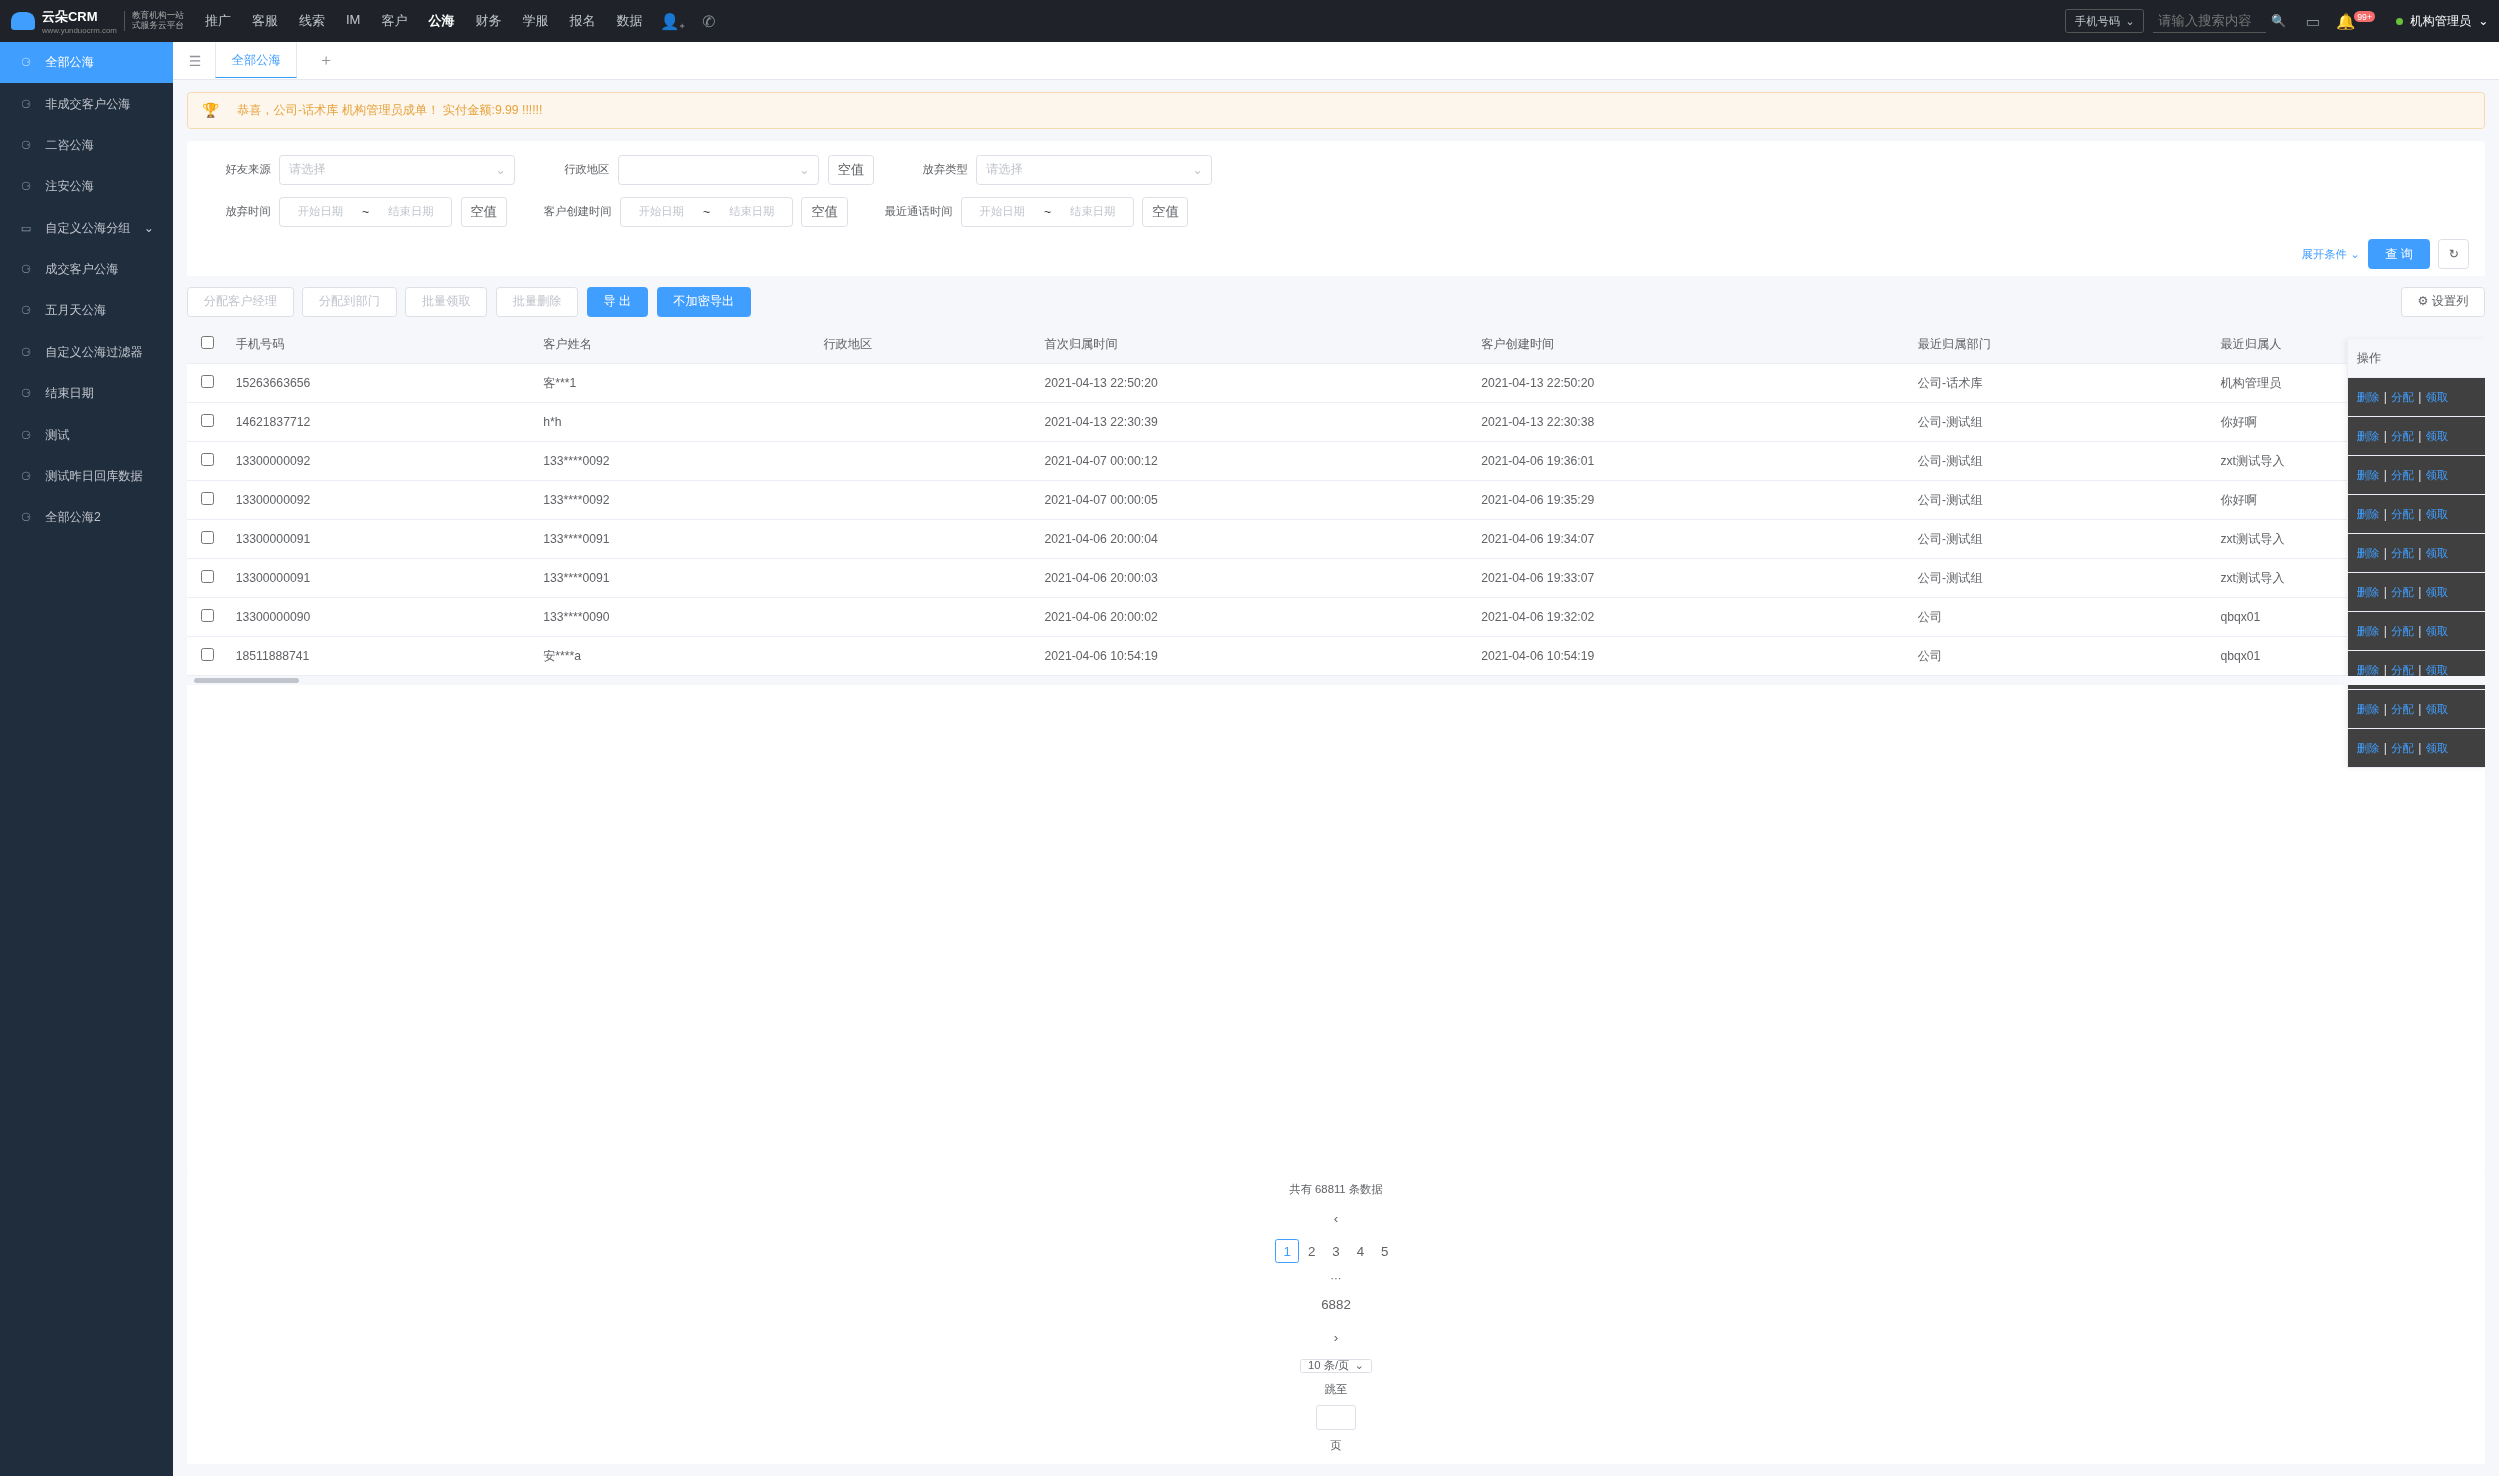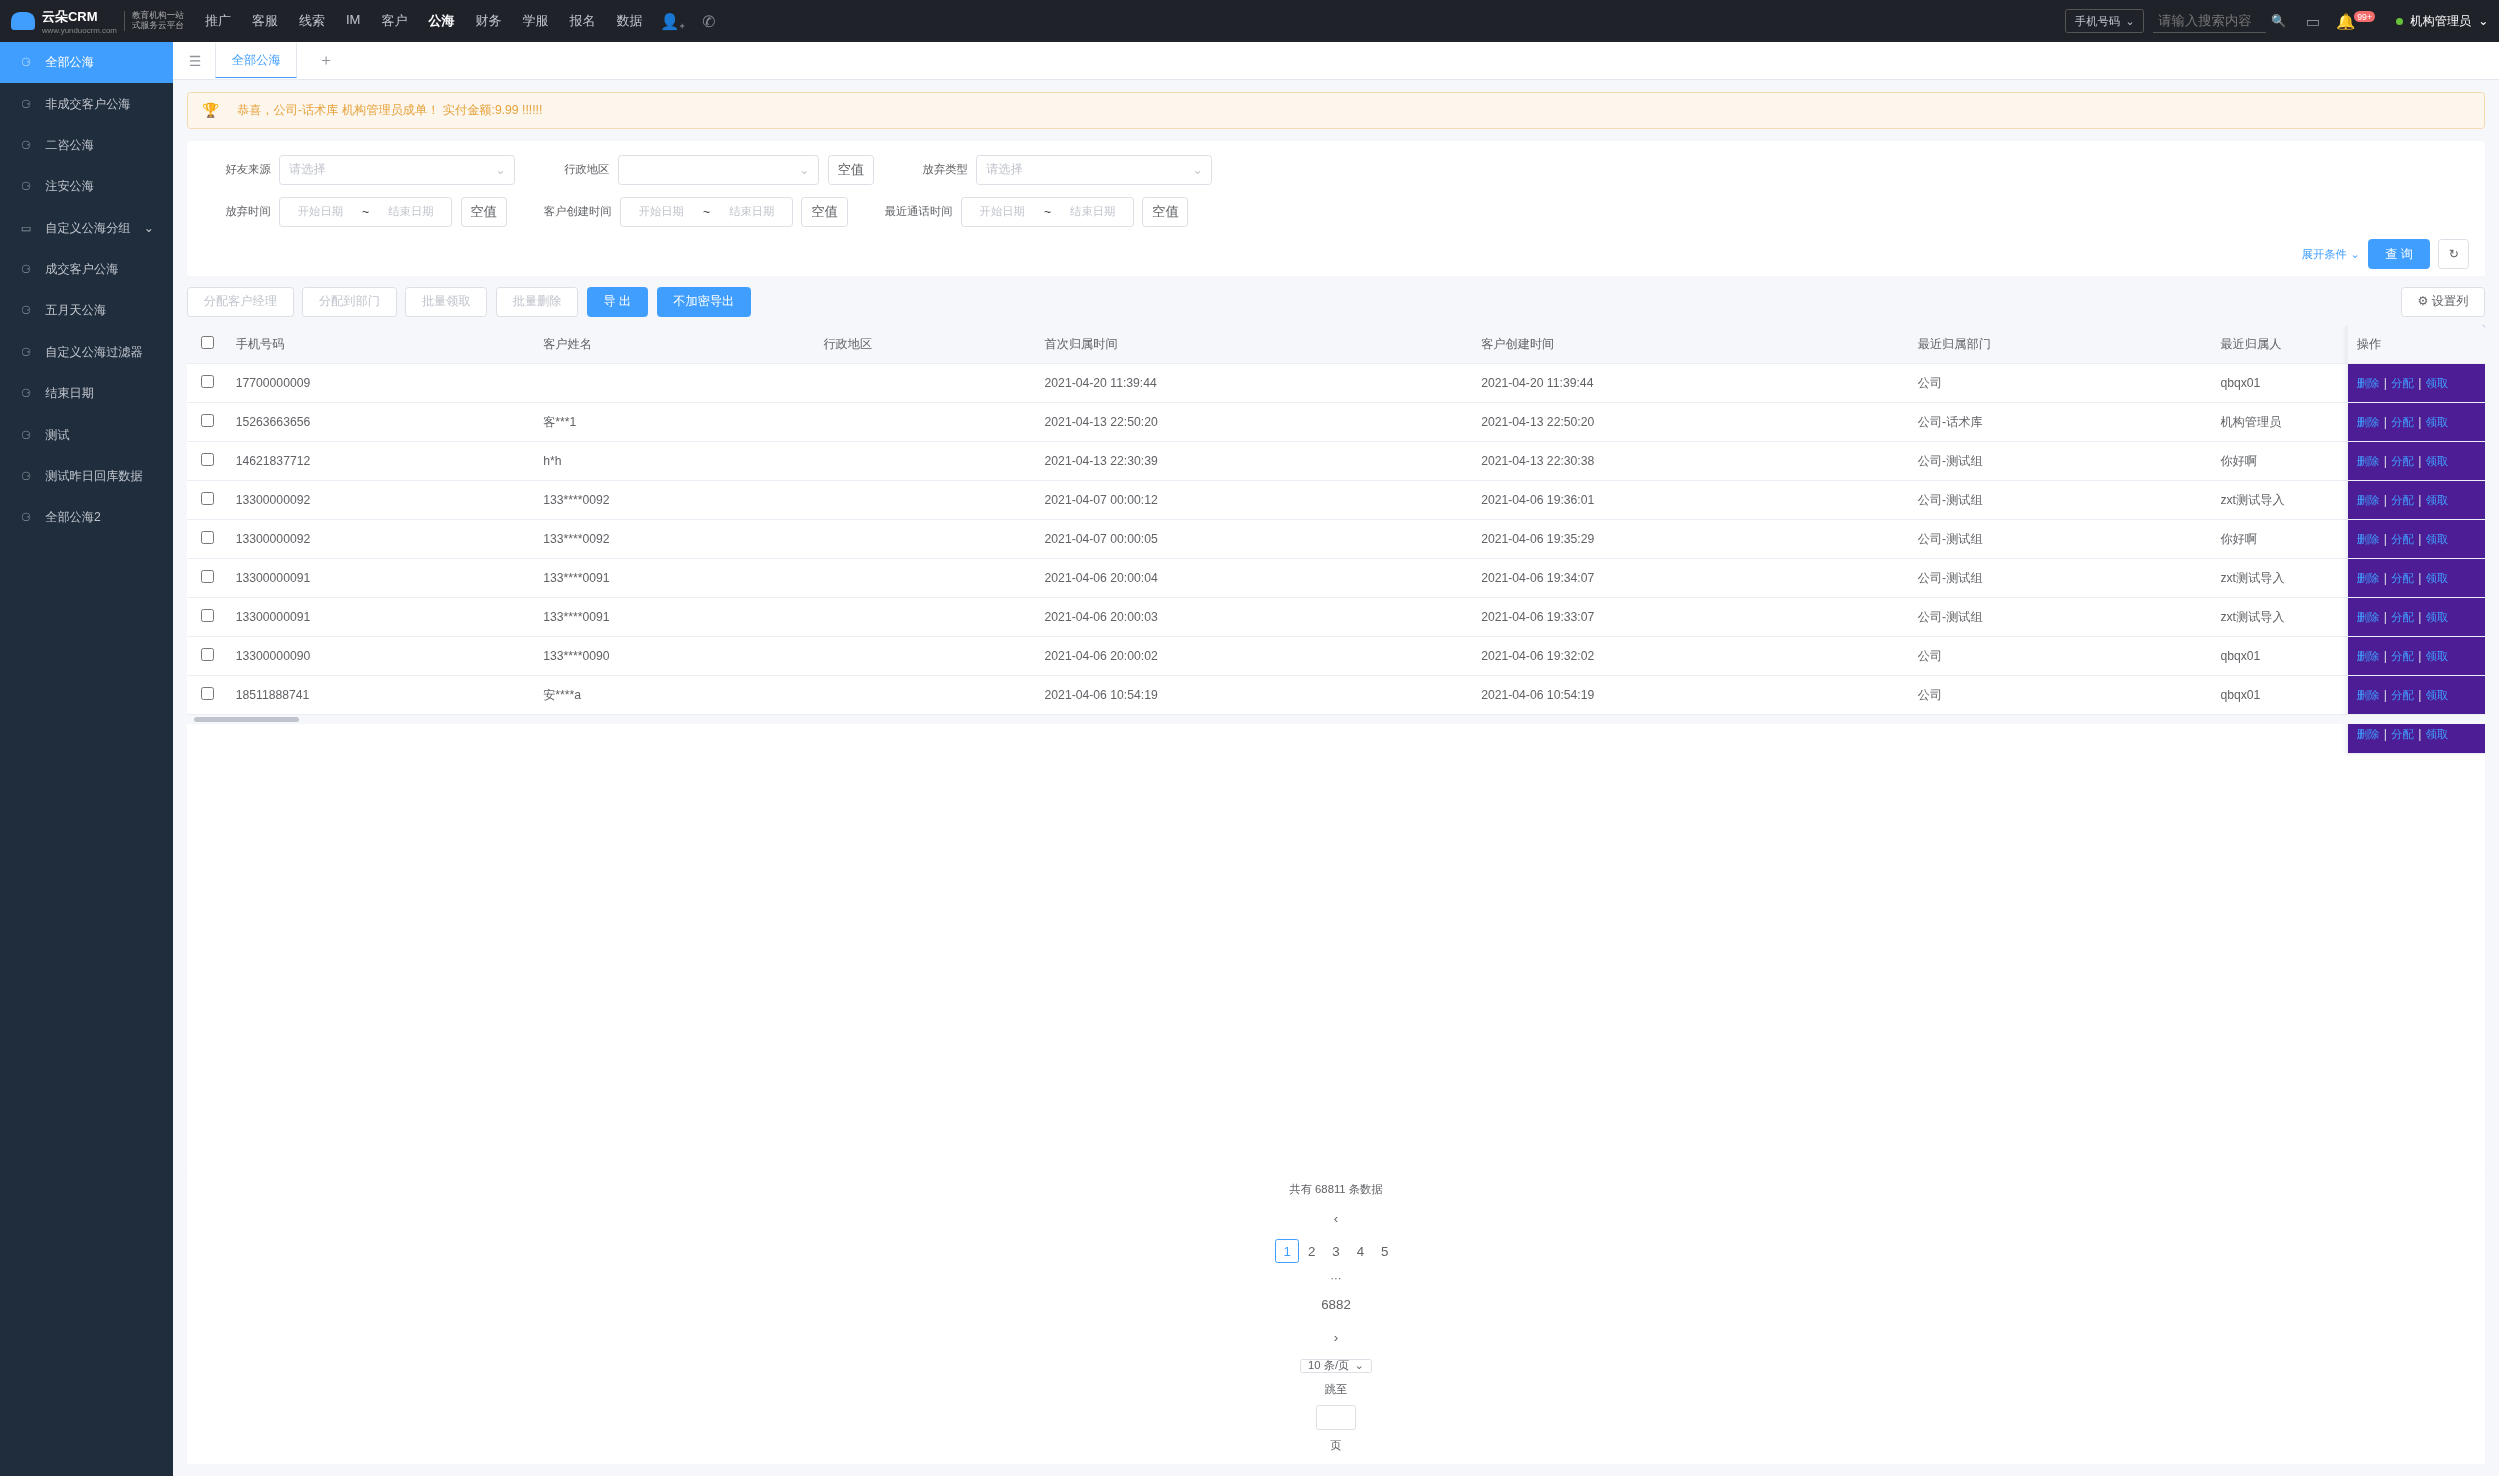--- a/index.html
+++ b/index.html
@@ -48,21 +48,21 @@
 .btn { height: 30px; padding: 0 15.7px; border-radius: 3.5px; border: 0.9px solid #dcdfe6; background: #fff; cursor: pointer; font-size: 12.2px; color: #606266; }
 .btn.primary { background: #409eff; color: #fff; border-color: #409eff; }
 .btn.disabled { color: #c0c4cc; cursor: not-allowed; }
 .btn.icon-only { width: 31px; padding: 0; }
 .toolbar { display: flex; gap: 8.7px; margin-bottom: 8.7px; align-items: center; }
 .table-wrap { background: #fff; border-radius: 3.5px; flex: 1; overflow: hidden; position: relative; }
 table { width: 100%; border-collapse: collapse; font-size: 12.2px; }
 th { background: #f5f7fa; color: #606266; font-weight: 500; text-align: left; padding: 10.5px 8.7px; border-bottom: 0.9px solid #ebeef5; }
 td { padding: 10.5px 8.7px; border-bottom: 0.9px solid #ebeef5; color: #606266; white-space: nowrap; }
 th.chk, td.chk { width: 40px; text-align: center; }
-.ops-col { position: absolute; right: 0; top: 0; width: 138px; background: #4c1d95; border-left: 0.9px solid #ebeef5; box-shadow: -1.7px 0 5.2px rgba(0,0,0,.06); }
+.ops-col { position: absolute; right: 0; top: 14px; width: 138px; background: #404040; border-left: 0.9px solid #ebeef5; box-shadow: -1.7px 0 5.2px rgba(0,0,0,.06); }
 .ops-head { background: #f5f7fa; padding: 10.5px 8.7px; color: #606266; border-bottom: 0.9px solid #ebeef5; height: 39px; }
 .ops-row { padding: 10.5px 8.7px; border-bottom: 0.9px solid #ebeef5; display: flex; gap: 0; height: 39px; align-items: center; }
 .op-link { color: #409eff; cursor: pointer; font-size: 11.3px; }
 .op-sep { color: #dcdfe6; margin: 0 4.4px; }
 .hscroll { height: 8.7px; background: #f5f7fa; position: relative; }
 .hscroll-thumb { position: absolute; left: 7px; top: 1.7px; height: 5.2px; width: 105px; background: #c0c4cc; border-radius: 2.6px; }
 .pager { display: flex; justify-content: flex-end; align-items: center; gap: 8.7px; padding: 10.5px 14px; background: #fff; font-size: 11.3px; color: #606266; flex-direction: column; }
 .pg-btn { min-width: 24.4px; height: 24.4px; border: 0.9px solid transparent; background: transparent; border-radius: 2.6px; cursor: pointer; color: #606266; }
 .pg-btn.active { border-color: #409eff; color: #409eff; }
 .pg-sel { border: 0.9px solid #dcdfe6; border-radius: 2.6px; height: 14px; padding: 0 7px; display: flex; align-items: center; gap: 5.2px; }
@@ -270,30 +270,20 @@
                 <th>行政地区</th>
                 <th>首次归属时间</th>
                 <th>客户创建时间</th>
                 <th>最近归属部门</th>
                 <th>最近归属人</th>
               </tr>
             </thead>
           <tbody id="tbody">
               <tr>
                 <td class="chk"><input type="checkbox" style=""></td>
-    <td>17700000009</td>
-    <td></td>
-    <td></td>
-    <td>2021-04-20 11:39:44</td>
-    <td>2021-04-20 11:39:44</td>
-    <td>公司</td>
-    <td>qbqx01</td>
-              </tr>
-              <tr>
-                <td class="chk"><input type="checkbox" style=""></td>
     <td>15263663656</td>
     <td>客***1</td>
     <td></td>
     <td>2021-04-13 22:50:20</td>
     <td>2021-04-13 22:50:20</td>
     <td>公司-话术库</td>
     <td>机构管理员</td>
               </tr>
               <tr>
                 <td class="chk"><input type="checkbox" style=""></td>

